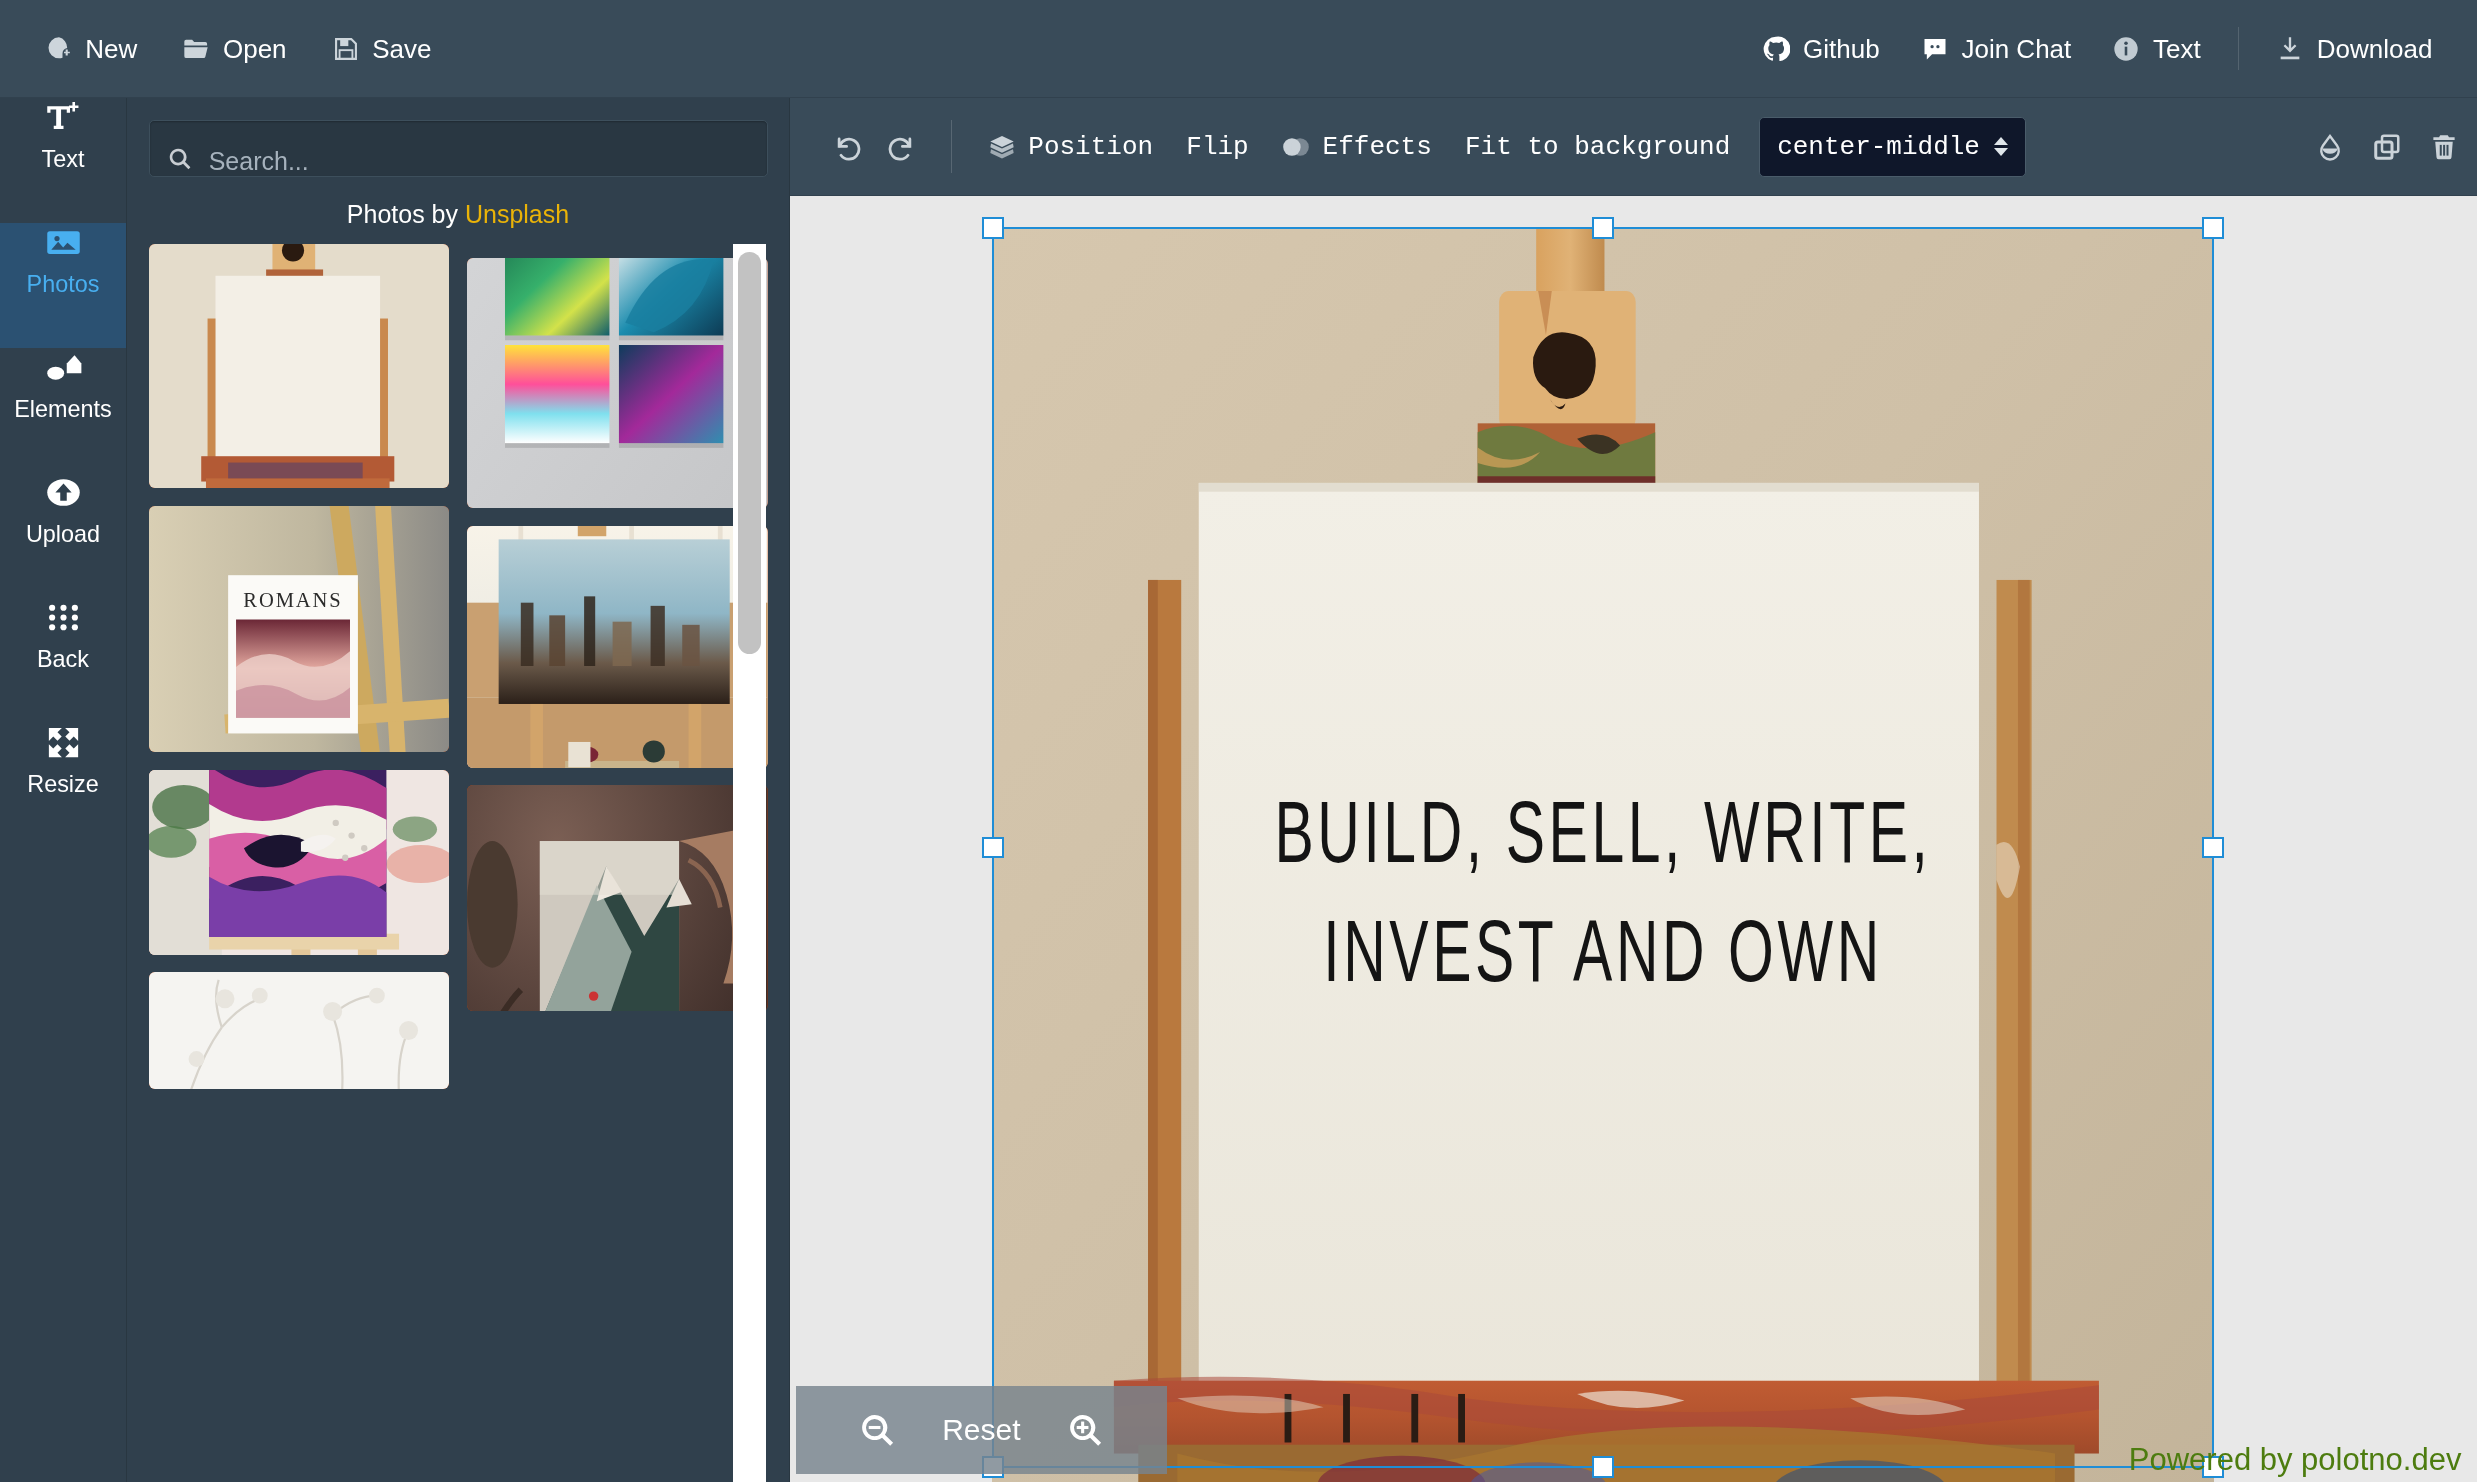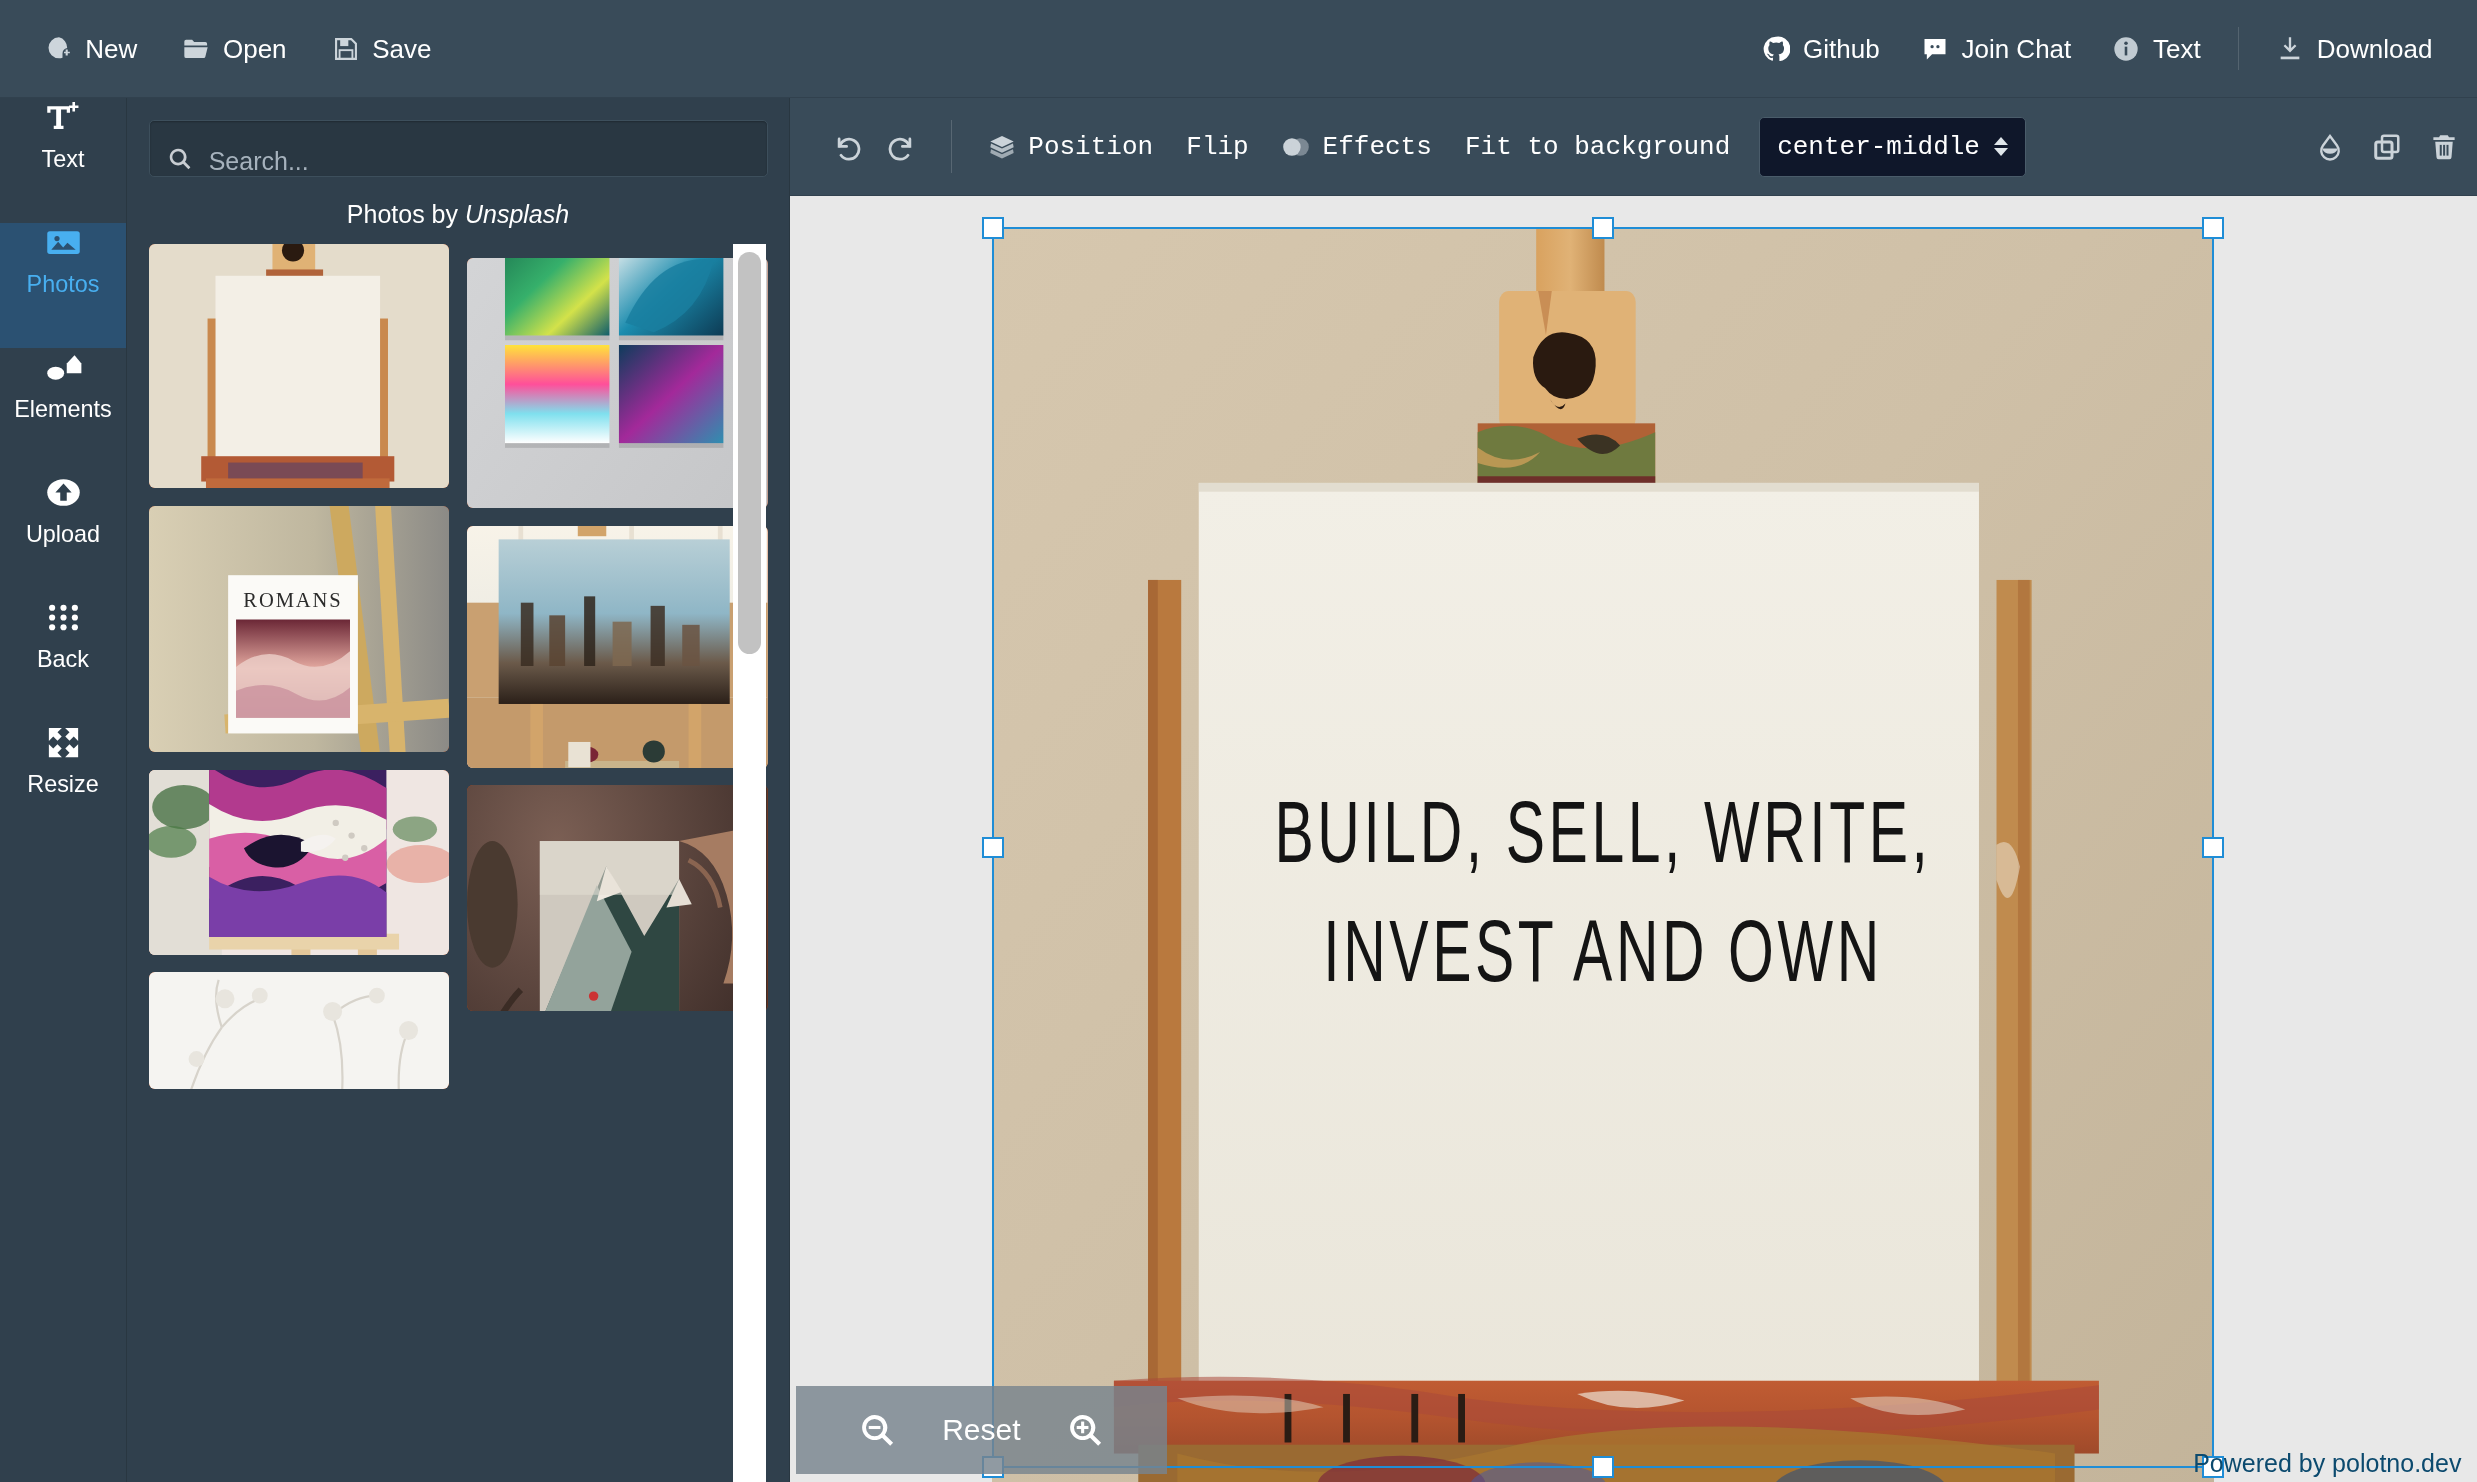--- a/index.html
+++ b/index.html
@@ -70,21 +70,21 @@
   .search-box svg { width: 26px; height: 26px; fill: #c8cdd2; flex: 0 0 26px; }
   .search-box input {
     flex: 1 1 auto; background: transparent; border: none; outline: none;
     color: #e8ebed; font-size: 25px; font-family: "Liberation Sans", sans-serif;
   }
   .search-box input::placeholder { color: #a6b2bd; }
   .credit {
     text-align: center; color: #ffffff; font-size: 25px;
     padding: 23.4px 0 15.6px 0;
   }
-  .credit a { color: #ffffff; text-decoration: none; cursor: pointer; font-style: italic; }
+  .credit a { color: #eab308; text-decoration: none; cursor: pointer; }
 
   .grid-wrap {
     flex: 1 1 auto; position: relative; overflow: hidden;
     padding: 0 21.5px 0 21.5px;
   }
   .grid { display: flex; gap: 17.6px; }
   .col { flex: 1 1 0; display: flex; flex-direction: column; gap: 17.6px; }
   .thumb {
     width: 100%; border-radius: 5.9px; overflow: hidden;
     position: relative; cursor: pointer; background: #c2410c;
@@ -163,21 +163,21 @@
   .zoombar {
     position: absolute; left: 5.9px; bottom: 7.8px;
     width: 371px; height: 88px; background: rgba(120,132,142,0.82);
     display: flex; align-items: center; justify-content: center; gap: 45px;
     color: #ffffff; font-size: 30px;
   }
   .zoombar svg { width: 39px; height: 39px; fill: #ffffff; display: block; cursor: pointer; }
   .zoombar .rst { cursor: pointer; }
   .powered {
     position: absolute; right: 15.6px; bottom: 3.9px;
-    color: #0c4a6e; font-size: 25px; white-space: nowrap;
+    color: #4d7c0f; font-size: 31px; white-space: nowrap;
   }
 </style>
 </head>
 <body>
 
 <div class="app">
 
   <div class="topbar">
     <div class="tb-left">
 

